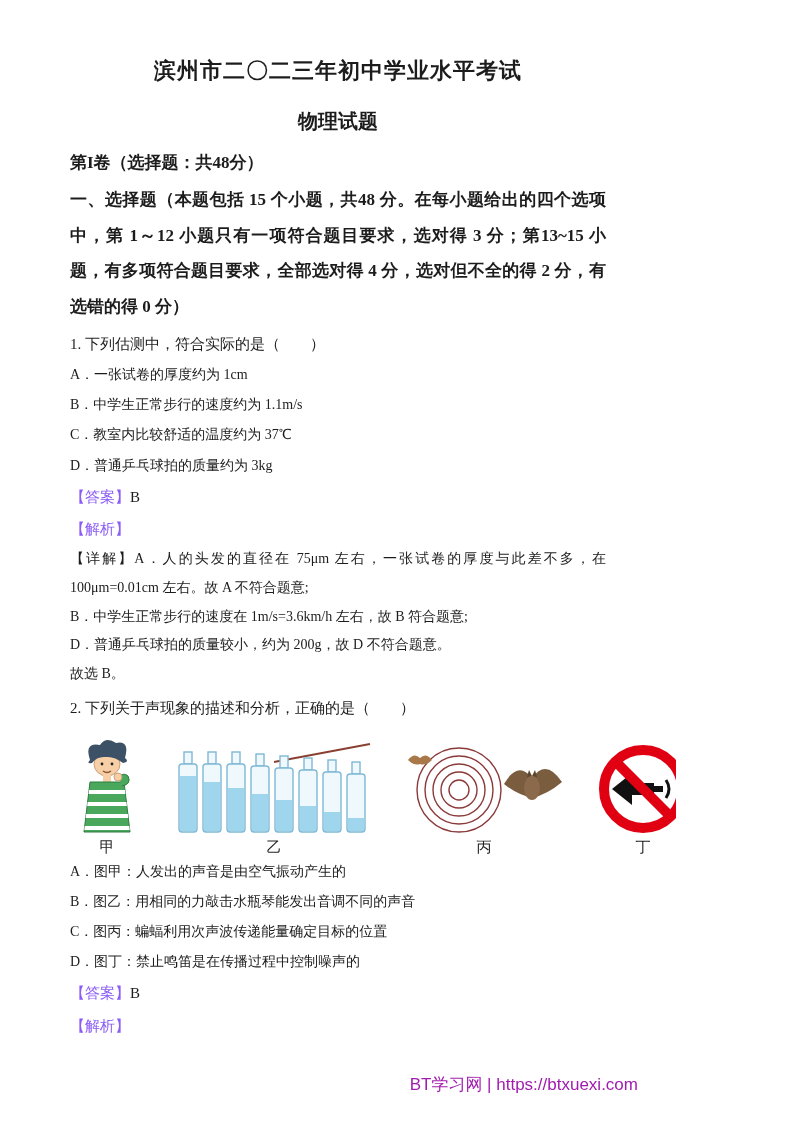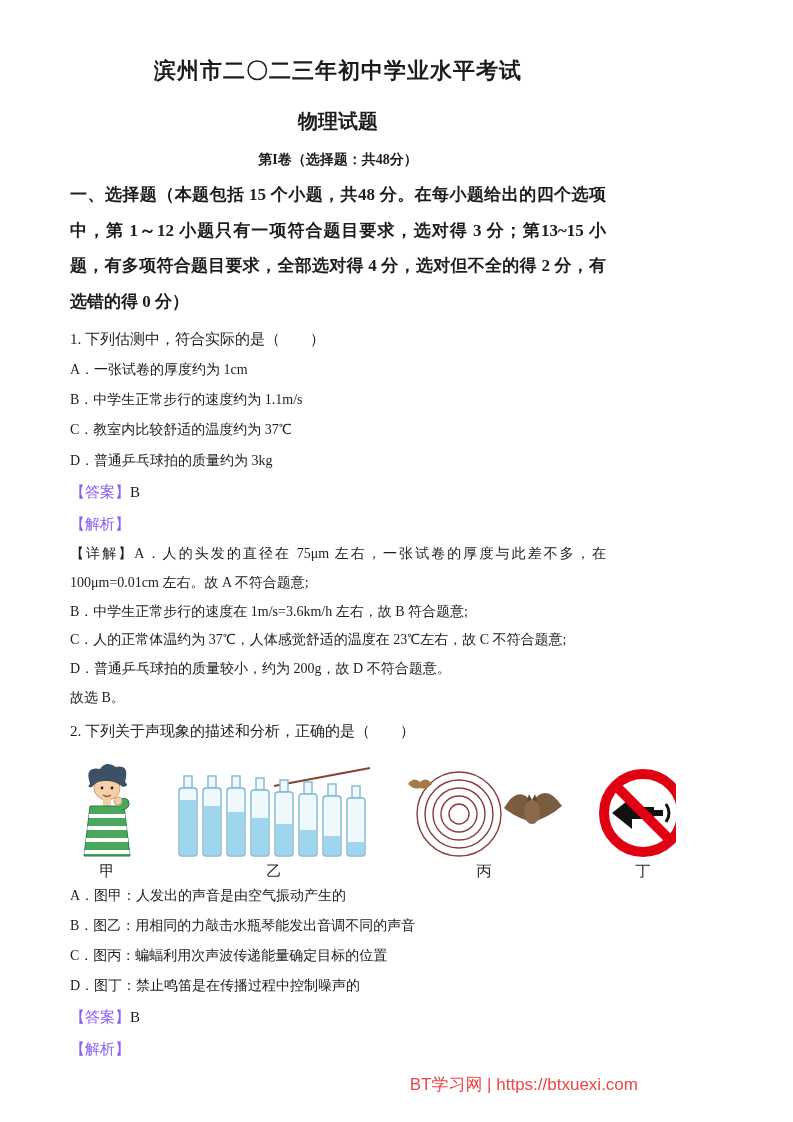--- a/index.html
+++ b/index.html
@@ -5,36 +5,36 @@
   * { margin:0; padding:0; box-sizing:border-box; }
   html,body { background:#ffffff; }
   .page {
     width:676px; height:1122px; position:relative; overflow:hidden;
     background:#ffffff; color:#1c1c1c;
     font-family:"Liberation Serif", serif;
     padding:56px 70px 0 70px;
   }
   .doc-title   { text-align:center; font-size:22px; font-weight:bold; letter-spacing:1px; margin-bottom:22px; }
   .doc-subtitle{ text-align:center; font-size:20px; font-weight:bold; margin-bottom:16px; }
-  .section-header{ text-align:center; font-size:14px; font-weight:bold; margin-bottom:8px; }
+  .section-header{ font-size:17px; font-weight:bold; margin-bottom:8px; }
   .instructions{ font-size:17px; font-weight:bold; line-height:2.1; text-align:justify; margin-bottom:4px; }
   .stem  { font-size:15px; line-height:2.1; margin-top:4px; }
   .option{ font-size:14px; line-height:2.15; }
   .answer-row, .analysis-row { font-size:15px; line-height:2.15; }
   .accent{ color:#8b5cf6; }
   .detail{ font-size:14px; line-height:2.05; text-align:justify; }
   .figure-row{
     display:flex; align-items:flex-end; justify-content:space-between;
     width:620px; margin:12px auto 0 auto;
   }
   .figure-block{ display:flex; flex-direction:column; align-items:center; }
   .figure-label{ font-size:15px; margin-top:2px; }
   .footer{
     position:absolute; right:38px; bottom:26px;
-    color:#ef4444; font-size:17px;
+    color:#a21caf; font-size:17px;
     font-family:"Liberation Sans", sans-serif;
   }
   svg { display:block; }
 </style>
 </head>
 <body>
 
 <div class="page">
 
   <div class="doc-title">滨州市二〇二三年初中学业水平考试</div>
@@ -50,21 +50,20 @@
     <div class="option">C．教室内比较舒适的温度约为 37℃</div>
     <div class="option">D．普通乒乓球拍的质量约为 3kg</div>
     <div class="answer-row">
       <span class="accent">【答案】</span><span>B</span>
     </div>
     <div class="analysis-row">
       <span class="accent">【解析】</span>
     </div>
     <div class="detail">【详解】A．人的头发的直径在 75μm 左右，一张试卷的厚度与此差不多，在 100μm=0.01cm 左右。故 A 不符合题意;</div>
     <div class="detail">B．中学生正常步行的速度在 1m/s=3.6km/h 左右，故 B 符合题意;</div>
-    <div class="detail">C．人的正常体温约为 37℃，人体感觉舒适的温度在 23℃左右，故 C 不符合题意;</div>
     <div class="detail">D．普通乒乓球拍的质量较小，约为 200g，故 D 不符合题意。</div>
     <div class="detail">故选 B。</div>
   </div>
 
   <div>
     <div class="stem">2. 下列关于声现象的描述和分析，正确的是（　　）</div>
 
     <div class="figure-row">
 
       <div class="figure-block">

